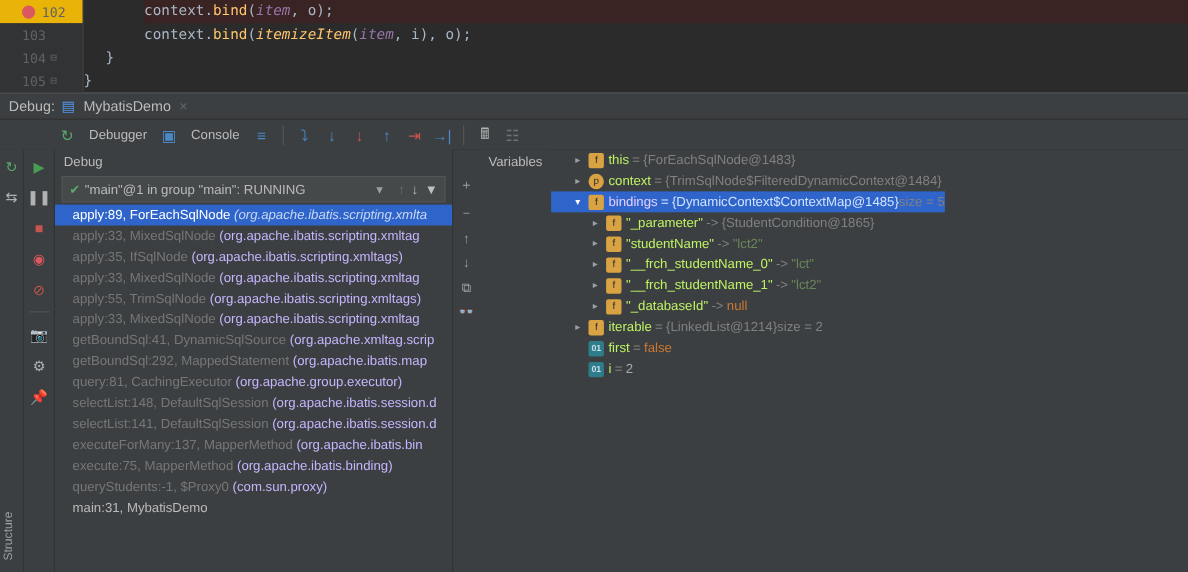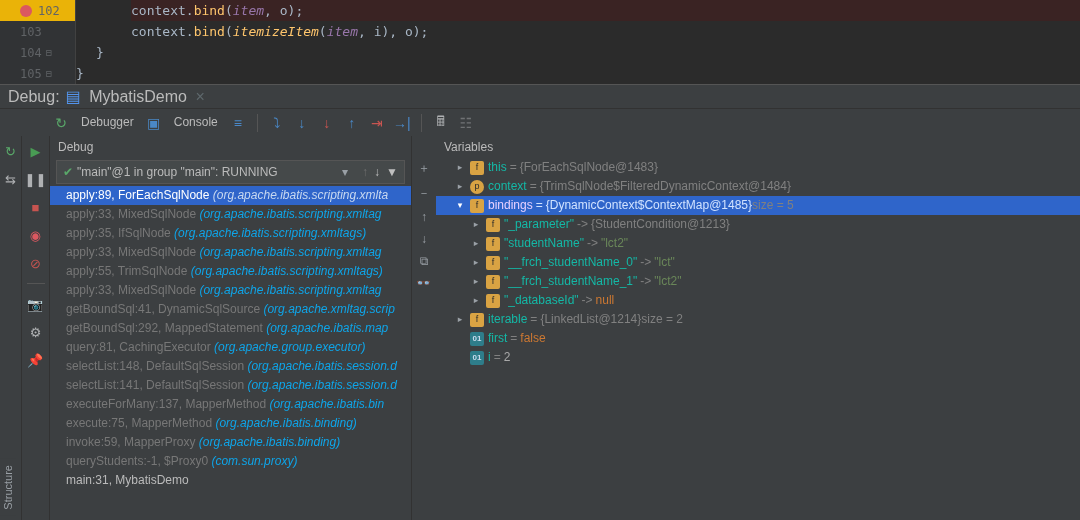--- a/index.html
+++ b/index.html
@@ -46,21 +46,21 @@
   .cl { height:21px; line-height:21px; white-space:pre; }
   .cl.bpline { background:#3a2323; }
   .tok-id { color:#a9b7c6; }
   .tok-mtd { color:#ffc66d; }
   .tok-param { color:#9876aa; font-style:italic; }
   .tok-fn { color:#ffc66d; font-style:italic; }
   .tok-punc { color:#a9b7c6; }
 
   .debug-hdr {
     height:24px; background:#3c3f41; border-top:1px solid #555;
-    display:flex; align-items:center; padding-left:8px; font-size:16px;
+    display:flex; align-items:center; padding-left:8px; font-size:13px;
     color:#bbb;
   }
   .debug-hdr .cfg { color:#bbb; margin-left:6px; }
   .debug-hdr .cfg .close { color:#5e686c; margin-left:4px; }
 
   .toolbar {
     height:28px; background:#3c3f41; border-top:1px solid #323232;
     display:flex; align-items:center; padding-left:50px; gap:3px;
   }
   .tbtn {
@@ -100,45 +100,45 @@
     border:1px solid #555; margin:2px 6px; padding:0 6px; font-size:12px;
     color:#bbb;
   }
   .thread-row .chk { color:#59a869; margin-right:4px; }
   .frame {
     height:19px; padding:0 16px; font-size:12px; line-height:19px;
     color:#777; white-space:nowrap; overflow:hidden;
   }
   .frame.sel { background:#2f65ca; color:#fff; }
   .frame.bottom { color:#bbb; }
-  .pkg { color:#0ea5e9; font-style:italic; }
+  .pkg { color:#c4b5fd; }
   .frame.sel .pkg { color:#c7d8f0; font-style:italic; }
 
   .vars-icons {
     width:24px; display:flex; flex-direction:column; align-items:center;
     padding-top:24px; gap:8px; color:#9aa0a6;
   }
-  .vars-col { flex:1; display:flex; flex-direction:column; }
+  .vars-col { flex:1; display:flex; }
   .vrow {
     height:19px; line-height:19px; font-size:12px; display:flex;
     align-items:center; white-space:nowrap; padding-left:4px;
     color:#a9a9a9;
   }
   .vrow.sel { background:#2f65ca; color:#fff; }
   .caret { width:12px; color:#9aa0a6; font-size:9px; text-align:center;}
   .vrow.sel .caret { color:#fff; }
   .badge {
     width:14px;height:14px; border-radius:2px; display:inline-flex;
     align-items:center;justify-content:center; font-size:9px; color:#2b2b2b;
     margin:0 4px; flex-shrink:0;
   }
   .bd-f { background:#d9a343; }
   .bd-p { background:#d9a343; border-radius:50%; }
   .bd-01 { background:#2e7d8a; color:#cde; font-weight:bold; font-size:8px;}
-  .vlabel { color:#14b8a6; }
+  .vlabel { color:#bef264; }
   .vrow.sel .vlabel { color:#e6d0ff; }
   .veq { color:#808080; margin:0 3px;}
   .vobj { color:#808080; }
   .vrow.sel .veq,.vrow.sel .vobj{color:#d0e2ff}
   .vsize { color:#808080; }
   .vstr { color:#6a8759; }
   .vkw { color:#cc7832; }
   .ind1{padding-left:18px}.ind2{padding-left:34px}
 
   .structure-tab {
@@ -242,21 +242,20 @@
         <div class="frame">apply:33, MixedSqlNode <span class="pkg">(org.apache.ibatis.scripting.xmltag</span></div>
         <div class="frame">apply:55, TrimSqlNode <span class="pkg">(org.apache.ibatis.scripting.xmltags)</span></div>
         <div class="frame">apply:33, MixedSqlNode <span class="pkg">(org.apache.ibatis.scripting.xmltag</span></div>
         <div class="frame">getBoundSql:41, DynamicSqlSource <span class="pkg">(org.apache.xmltag.scrip</span></div>
         <div class="frame">getBoundSql:292, MappedStatement <span class="pkg">(org.apache.ibatis.map</span></div>
         <div class="frame">query:81, CachingExecutor <span class="pkg">(org.apache.group.executor)</span></div>
         <div class="frame">selectList:148, DefaultSqlSession <span class="pkg">(org.apache.ibatis.session.d</span></div>
         <div class="frame">selectList:141, DefaultSqlSession <span class="pkg">(org.apache.ibatis.session.d</span></div>
         <div class="frame">executeForMany:137, MapperMethod <span class="pkg">(org.apache.ibatis.bin</span></div>
         <div class="frame">execute:75, MapperMethod <span class="pkg">(org.apache.ibatis.binding)</span></div>
-        <div class="frame">invoke:59, MapperProxy <span class="pkg">(org.apache.ibatis.binding)</span></div>
         <div class="frame">queryStudents:-1, $Proxy0 <span class="pkg">(com.sun.proxy)</span></div>
         <div class="frame bottom">main:31, MybatisDemo</div>
       </div>
   </div>
 
   <div class="vars-icons">
     <span>＋</span>
     <span>－</span>
     <span>↑</span>
     <span>↓</span>
@@ -287,21 +286,21 @@
           <span class="vlabel">bindings</span>
           <span class="veq"> = </span>
           <span class="vobj">{DynamicContext$ContextMap@1485}</span>
           <span class="vsize">  size = 5</span>
         </div>
         <div class="vrow ind2">
           <span class="caret">▸</span>
           <span class="badge bd-f">f</span>
           <span class="vlabel">"_parameter"</span>
           <span class="veq"> -&gt; </span>
-          <span class="vobj">{StudentCondition@1213}</span>
+          <span class="vobj">{StudentCondition@1865}</span>
         </div>
         <div class="vrow ind2">
           <span class="caret">▸</span>
           <span class="badge bd-f">f</span>
           <span class="vlabel">"studentName"</span>
           <span class="veq"> -&gt; </span>
           <span class="vstr">"lct2"</span>
         </div>
         <div class="vrow ind2">
           <span class="caret">▸</span>

